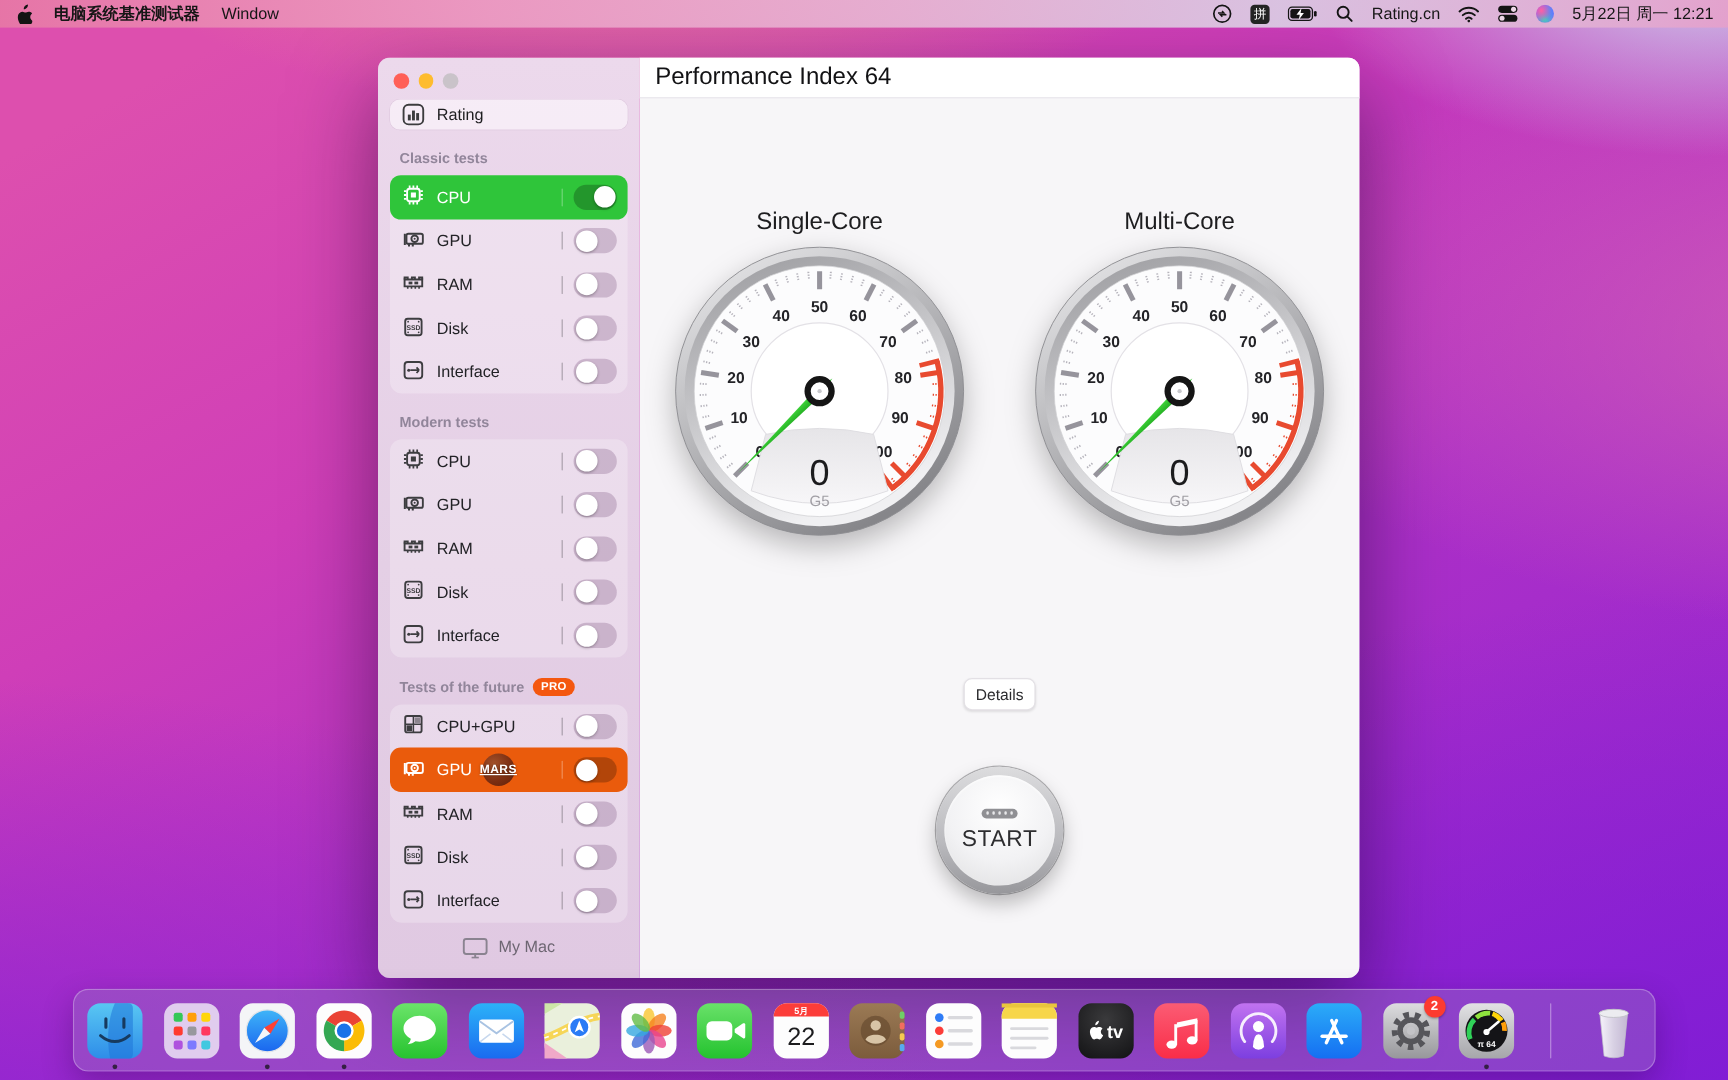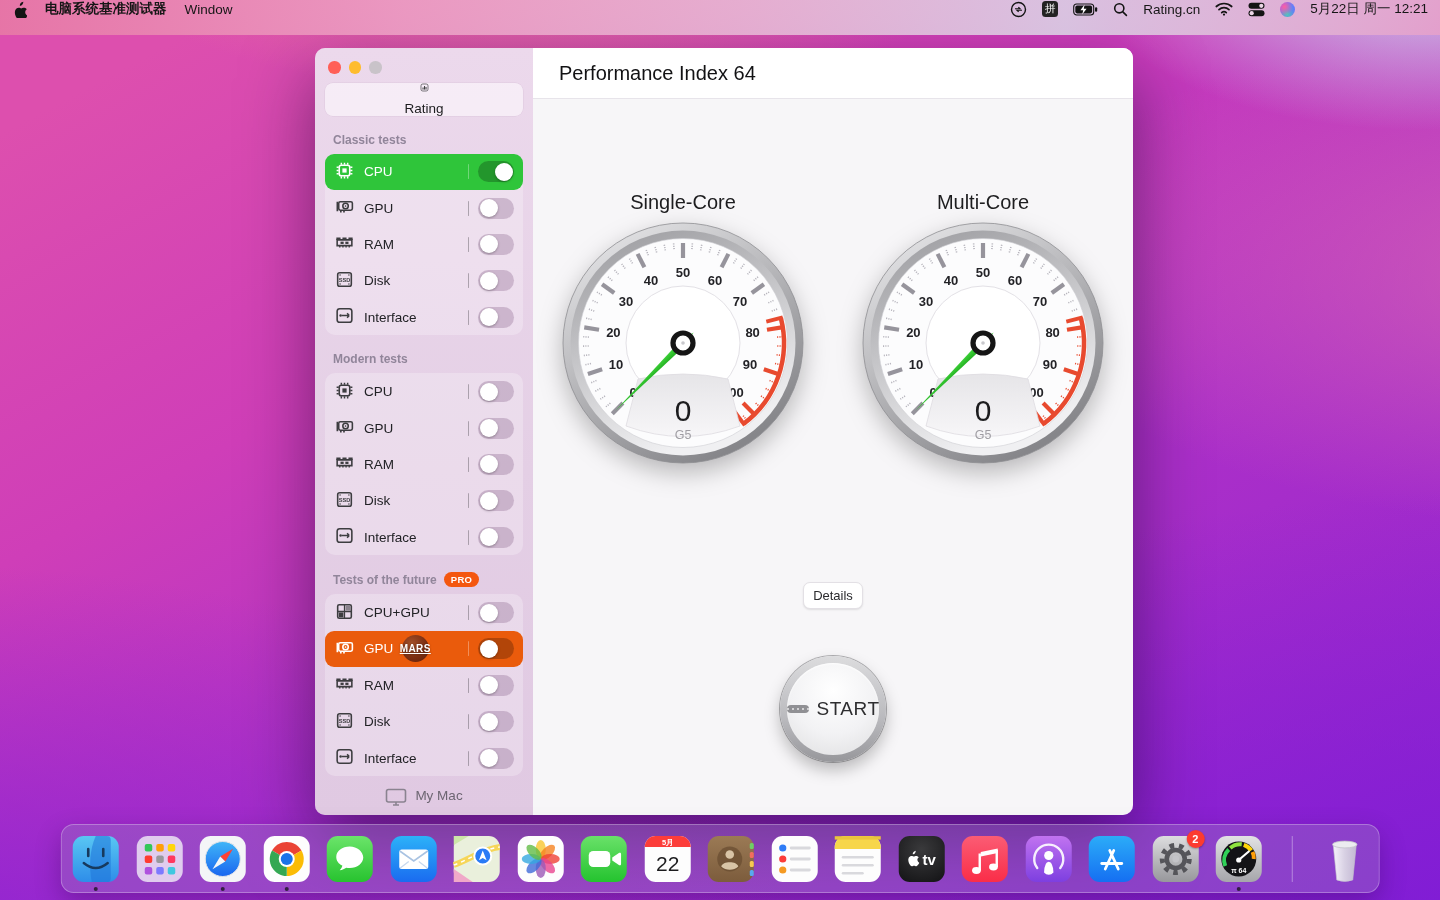--- a/index.html
+++ b/index.html
@@ -10,22 +10,22 @@
     background:
       radial-gradient(85% 55% at 38% -12%, rgba(233,138,146,.95) 0%, rgba(233,138,146,0) 42%),
       radial-gradient(42% 30% at 99% -2%, rgba(206,212,236,.95) 0%, rgba(206,212,236,0) 55%),
       radial-gradient(70% 48% at 112% 30%, rgba(230,120,170,.6) 0%, rgba(230,120,170,0) 60%),
       radial-gradient(120% 90% at -8% 112%, #8a22d4 0%, rgba(138,34,212,0) 55%),
       radial-gradient(130% 100% at 108% 112%, #7d1bd6 0%, rgba(125,27,214,0) 58%),
       linear-gradient(152deg, #dd4fae 8%, #cf3eb8 34%, #ad30c8 62%, #8f23d1 100%);
   }
 
   
-  .menubar { position:absolute; top:0; left:0; width:100%; height:35px; z-index:40;
-    display:flex; align-items:flex-start; padding:0 12px; gap:18px;
+  .menubar { position:absolute; top:0; left:0; width:100%; height:23px; z-index:40;
+    display:flex; align-items:center; padding:0 12px; gap:18px;
     font-size:13.5px; color:#161616;
     background:linear-gradient(90deg, rgba(231,120,166,.92) 0%, rgba(236,158,196,.9) 28%,
       rgba(231,185,214,.88) 52%, rgba(219,212,230,.88) 74%, rgba(229,160,203,.92) 100%); }
   .mb-left { display:flex; align-items:center; gap:18px; }
   .mb-appname { font-weight:700; }
   .mb-right { margin-left:auto; display:flex; align-items:center; gap:15px; }
   .pinyin { width:16px; height:16px; border-radius:3.5px; background:#232323; color:#fff;
     font-size:10.5px; display:flex; align-items:center; justify-content:center; }
   .siri { width:15px; height:15px; border-radius:50%;
     background:radial-gradient(circle at 30% 32%, #ff5fa2, rgba(255,95,162,0) 62%),
@@ -40,21 +40,21 @@
 
   
   .sidebar { width:218px; flex:0 0 218px; position:relative;
     background:linear-gradient(180deg,#ecd9ec 0%, #e4cfe5 55%, #e0c9e2 100%);
     display:flex; flex-direction:column; padding:0 10px; }
   .traffic { display:flex; gap:8px; padding:13px 3px 9px 3px; }
   .tl { width:12.5px; height:12.5px; border-radius:50%; }
   .tl.red{ background:#ff5f57; } .tl.yel{ background:#febc2e; } .tl.gry{ background:#c9c3c9; }
   .rating-btn { height:33px; border-radius:8px; background:rgba(253,248,253,.62);
     display:flex; align-items:center; gap:9px; padding:0 9px; color:#1d1d1f; font-size:13.5px;
-    box-shadow:0 0 0 .5px rgba(120,90,120,.12);flex-direction:column; }
+    box-shadow:0 0 0 .5px rgba(120,90,120,.12); }
   .rating-btn svg { color:#3c3c3e; }
   .sec-title { margin:17px 0 7px 8px; font-size:12px; font-weight:700; color:#91859a;
     display:flex; align-items:center; gap:7px; }
   .pro-badge { background:#f4570f; color:#fff; font-size:9.5px; font-weight:800;
     padding:2px 7px; border-radius:8px; letter-spacing:.3px; }
   .card { background:rgba(255,255,255,.26); border-radius:10px; padding:0; }
   .srow { height:36.4px; display:flex; align-items:center; gap:9px; padding:0 9px;
     border-radius:9px; color:#222226; font-size:13.5px; position:relative; }
   .srow .spacer{ flex:1; }
   .srow.sel { color:#fff; }
@@ -73,37 +73,37 @@
   .mars .planet { position:absolute; width:27px; height:27px; border-radius:50%;
     background:radial-gradient(circle at 35% 32%, #a3512a 0%, #7d2f12 55%, #5e1f0a 100%); }
   .mars .mtxt { position:relative; color:#fff; font-size:10px; font-weight:800;
     letter-spacing:.4px; text-shadow:0 0 2px rgba(0,0,0,.4); }
   .sb-footer { margin-top:auto; padding:12px 0 16px; display:flex; align-items:flex-start;
     justify-content:center; gap:8px; color:#6d6672; font-size:13.5px; }
   .sb-footer svg { color:#8a8390; }
 
   
   .main { flex:1; background:#f7f6f8; display:flex; flex-direction:column; align-items:center; }
-  .main-header { width:100%; height:51px; background:#fff; border-bottom:1px solid #e7e4ea;
-    display:flex; align-items:center; padding:0 26px; flex:0 0 auto; }
+  .main-header { width:100%; height:34px; background:#fff; border-bottom:1px solid #e7e4ea;
+    display:flex; align-items:center; padding:0 13px; flex:0 0 auto; }
   .main-title { font-size:20px; font-weight:500; color:#121214; }
   .gauges-row { display:flex; margin-top:92px; }
   .gauge-col { width:300px; display:flex; flex-direction:column; align-items:center; }
   .gauge-title { font-size:20px; color:#1d1d1f; margin-bottom:4px; }
   .gauge-svg { filter:drop-shadow(0 9px 12px rgba(0,0,0,.26)); }
   .details-btn { margin-top:114px; background:#fff; border:1px solid #e3e0e5; border-radius:7px;
     padding:5px 9px; font-size:13px; color:#2b2b2e; font-family:inherit;
     box-shadow:0 1px 2px rgba(0,0,0,.1); }
   .start-btn { margin-top:47px; width:106px; height:106px; border-radius:50%; border:none;
     background:linear-gradient(180deg,#dcdcde 0%, #b9b9bd 60%, #97979b 100%);
     position:relative; box-shadow:0 8px 16px rgba(0,0,0,.25), 0 0 0 1px rgba(130,130,134,.6);
     display:flex; align-items:center; justify-content:center; }
   .start-inner { width:92px; height:92px; border-radius:50%;
     background:radial-gradient(circle at 50% 30%, #ffffff 0%, #f2f2f4 55%, #dededf 100%);
-    display:flex; flex-direction:row; align-items:center; justify-content:center; gap:7px;
+    display:flex; flex-direction:column; align-items:center; justify-content:center; gap:7px;
     box-shadow:inset 0 1px 2px rgba(255,255,255,.9); }
   .start-dots { width:30px; height:8px; border-radius:4px; background:#909094;
     display:flex; align-items:center; justify-content:center; gap:2.5px; }
   .start-dots i { width:2.6px; height:2.6px; border-radius:50%; background:#e8e8ea; }
   .start-label { font-size:19px; color:#2e2e30; letter-spacing:.5px; font-family:inherit; }
 
   
   .dock { position:absolute; left:50%; transform:translateX(-50%); bottom:7px; height:69px;
     border-radius:13px; background:rgba(150,112,190,.42); z-index:30;
     box-shadow:0 0 0 1px rgba(255,255,255,.28) inset, 0 10px 26px rgba(40,0,70,.3);

